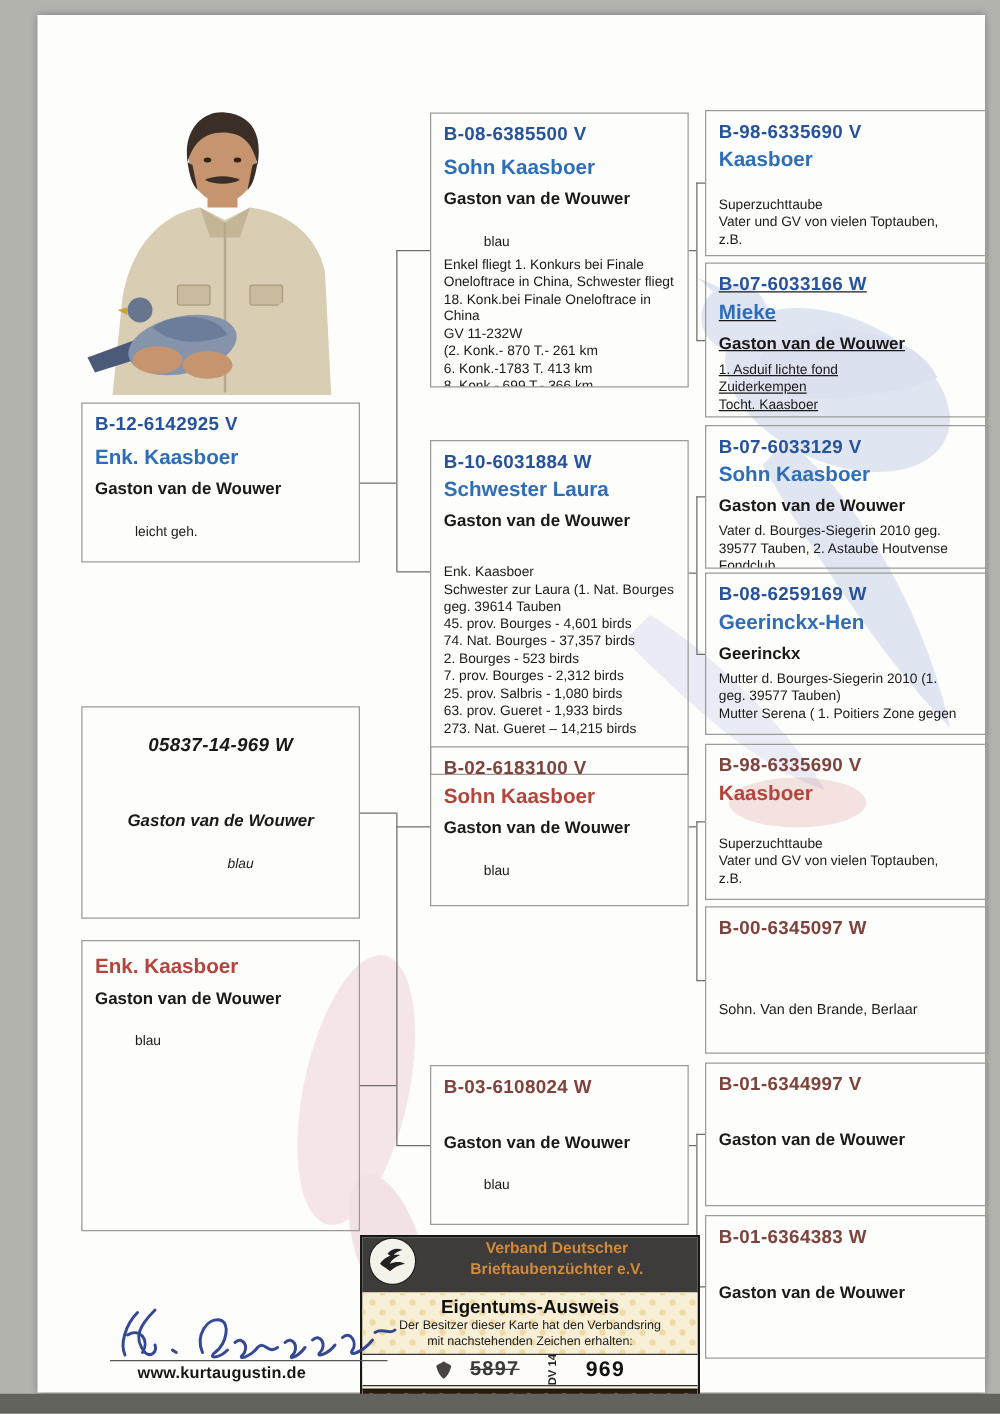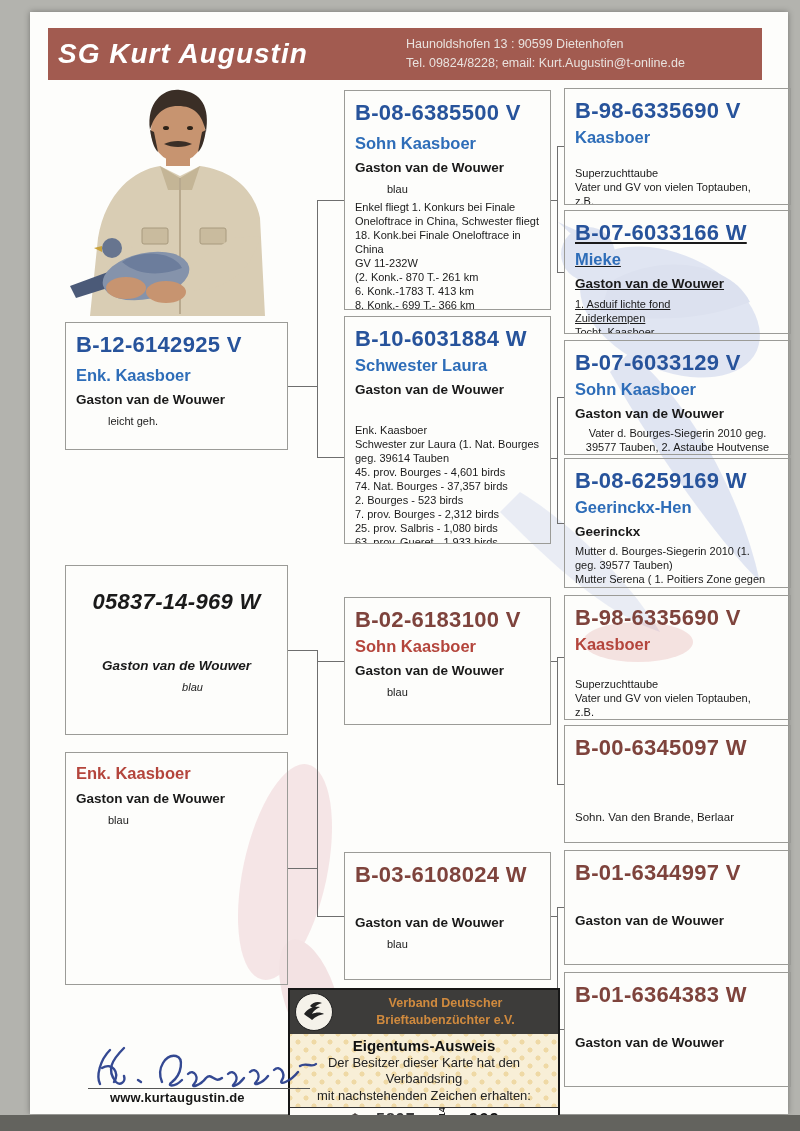--- a/index.html
+++ b/index.html
@@ -22,62 +22,62 @@
   .brand{
     font-size:28px;font-weight:bold;font-style:italic;color:#fff;
     padding-left:10px;letter-spacing:1px;white-space:nowrap;
   }
   .addr{position:absolute;left:358px;top:7px;color:#e9e2de;font-size:12.5px;line-height:1.55;}
   
   .pbox{
     position:absolute;border:1px solid #9b9b97;background:transparent;
     padding:8px 10px;box-sizing:border-box;overflow:hidden;
   }
-  .ring{font-size:22px;font-weight:bold;letter-spacing:.3px;line-height:1.25;}
+  .ring{font-size:15px;font-weight:bold;letter-spacing:.3px;line-height:1.25;}
   .pname{font-size:16.5px;font-weight:bold;line-height:1.25;margin-top:6px;}
   .pname.tight{margin-top:2px;}
   .breeder{font-size:13.5px;font-weight:bold;margin-top:7px;line-height:1.2;}
-  .note{font-size:11px;margin-top:7px;padding-left:32px;}
+  .note{font-size:11px;margin-top:20px;padding-left:32px;}
   .details{font-size:11px;line-height:1.27;margin-top:9px;white-space:pre-line;}
   .gap-md{margin-top:26px;}
   .gap-lg{margin-top:42px;}
   .center{text-align:center;}
   .c-blue{color:#27539b;}
   .c-blue2{color:#2e6db8;}
   .c-maroon{color:#7e433c;}
   .c-red{color:#b4453c;}
   .c-black{color:#1a1a1a;}
   
   .hl,.vl{position:absolute;background:#6e6e6e;}
   .hl{height:1px;}
   .vl{width:1px;}
   
   .wm{position:absolute;pointer-events:none;}
   
   .stamp{
     position:absolute;left:288px;top:988px;width:272px;height:134px;
     border:2px solid #171717;background:#f8efd7;box-sizing:border-box;
   }
-  .stamp-head{height:44px;background:#3d3c3a;display:flex;align-items:center;}
+  .stamp-head{height:44px;background:#3d3c3a;display:flex;align-items:flex-start;}
   .stamp-logo{
     width:36px;height:36px;border-radius:50%;background:#f5f2ea;margin-left:5px;
     display:flex;align-items:center;justify-content:center;flex:0 0 auto;
     border:1px solid #222;
   }
   .stamp-org{flex:1;text-align:center;color:#d08a3e;font-size:12.5px;line-height:1.35;font-weight:bold;}
   .stamp-body{
     position:relative;height:84px;
     background-color:#f8efd7;
     background-image:
       radial-gradient(#efd9a5 22%, transparent 23%),
       radial-gradient(#efd9a5 22%, transparent 23%);
     background-size:16px 16px;background-position:0 0,8px 8px;
   }
   .stamp-title{font-size:15px;font-weight:bold;text-align:center;padding-top:3px;color:#111;}
-  .stamp-sub{font-size:13px;text-align:center;line-height:1.25;color:#222;margin-top:1px;}
+  .stamp-sub{font-size:10px;text-align:center;line-height:1.25;color:#222;margin-top:1px;}
   .stamp-row{
     margin-top:3px;height:24px;background:#fdfcf8;
     border-top:1px solid #333;border-bottom:1px solid #333;
     display:flex;align-items:center;justify-content:center;gap:14px;
   }
   .crest{width:14px;height:16px;}
   .struck{font-size:16px;font-weight:bold;color:#3a3a3a;text-decoration:line-through;letter-spacing:1px;}
   .dv{transform:rotate(-90deg);font-size:9px;font-weight:bold;line-height:1.05;text-align:center;color:#222;}
   .bignum{font-size:17px;font-weight:bold;color:#111;letter-spacing:1px;}
   .stamp-deco{
@@ -92,27 +92,20 @@
     position:absolute;left:24px;top:52px;font-size:13px;font-weight:bold;color:#161616;
     letter-spacing:.2px;
   }
   .sig-line{position:absolute;left:2px;top:50px;width:222px;height:1px;background:#555;}
 </style>
 </head>
 <body>
 
 <div class="paper">
 
-  <header class="band">
-    <div class="brand">SG Kurt Augustin</div>
-    <div class="addr">
-      <div>Haunoldshofen 13 :  90599 Dietenhofen</div>
-      <div>Tel. 09824/8228; email: Kurt.Augustin@t-online.de</div>
-    </div>
-  </header>
 
   <svg class="wm" style="left:430px;top:150px;" width="340" height="500" viewBox="0 0 340 500" opacity="0.22">
     <g fill="#7f94d4">
       <ellipse cx="210" cy="150" rx="95" ry="58" transform="rotate(24 210 150)"></ellipse>
       <circle cx="128" cy="92" r="27"></circle>
       <path d="M120 70 L98 60 L124 84 Z"></path>
       <path d="M170 190 C230 240 280 330 300 420 C250 370 190 280 150 210 Z"></path>
       <path d="M150 120 C200 90 270 100 290 140 C240 160 180 160 140 150 Z" fill="#6a82c8"></path>
       <path d="M60 330 C110 360 170 420 200 470 C140 450 80 390 40 350 Z" opacity="0.7"></path>
     </g>
@@ -215,21 +208,21 @@
 Oneloftrace in China, Schwester fliegt
 18. Konk.bei Finale Oneloftrace in
 China
 GV 11-232W
 (2. Konk.- 870 T.- 261 km
 6. Konk.-1783 T. 413 km
 8. Konk.- 699 T.- 366 km
 8. Konk.- 630 T.-415 km);</div>
   </section>
 
-  <section class="pbox" style="left:314px;top:304px;width:207px;height:228px;">
+  <section class="pbox" style="left:314px;top:340px;width:207px;height:268px;">
     <div class="ring c-blue">B-10-6031884 W</div>
     <div class="pname tight c-blue2">Schwester Laura</div>
     <div class="breeder">Gaston van de Wouwer</div>
     <div class="details gap-md">Enk. Kaasboer
 Schwester zur Laura (1. Nat. Bourges
 geg. 39614 Tauben
 45. prov. Bourges - 4,601 birds
 74. Nat. Bourges - 37,357 birds
 2. Bourges - 523 birds
 7. prov. Bourges - 2,312 birds
@@ -265,21 +258,21 @@
     <div class="breeder">Gaston van de Wouwer</div>
     <div class="details" style="margin-top:6px;">1. Asduif lichte fond
 Zuiderkempen
 Tocht. Kaasboer</div>
   </section>
 
   <section class="pbox" style="left:534px;top:328px;width:227px;height:115px;">
     <div class="ring c-blue">B-07-6033129 V</div>
     <div class="pname tight c-blue2">Sohn Kaasboer</div>
     <div class="breeder">Gaston van de Wouwer</div>
-    <div class="details" style="margin-top:5px;text-align:center;">Vater d. Bourges-Siegerin 2010 geg.
+    <div class="details" style="margin-top:5px;">Vater d. Bourges-Siegerin 2010 geg.
 39577 Tauben, 2. Astaube Houtvense
 Fondclub</div>
   </section>
 
   <section class="pbox" style="left:534px;top:446px;width:227px;height:130px;">
     <div class="ring c-blue">B-08-6259169 W</div>
     <div class="pname tight c-blue2">Geerinckx-Hen</div>
     <div class="breeder">Geerinckx</div>
     <div class="details" style="margin-top:5px;">Mutter d. Bourges-Siegerin 2010 (1.
 geg. 39577 Tauben)

